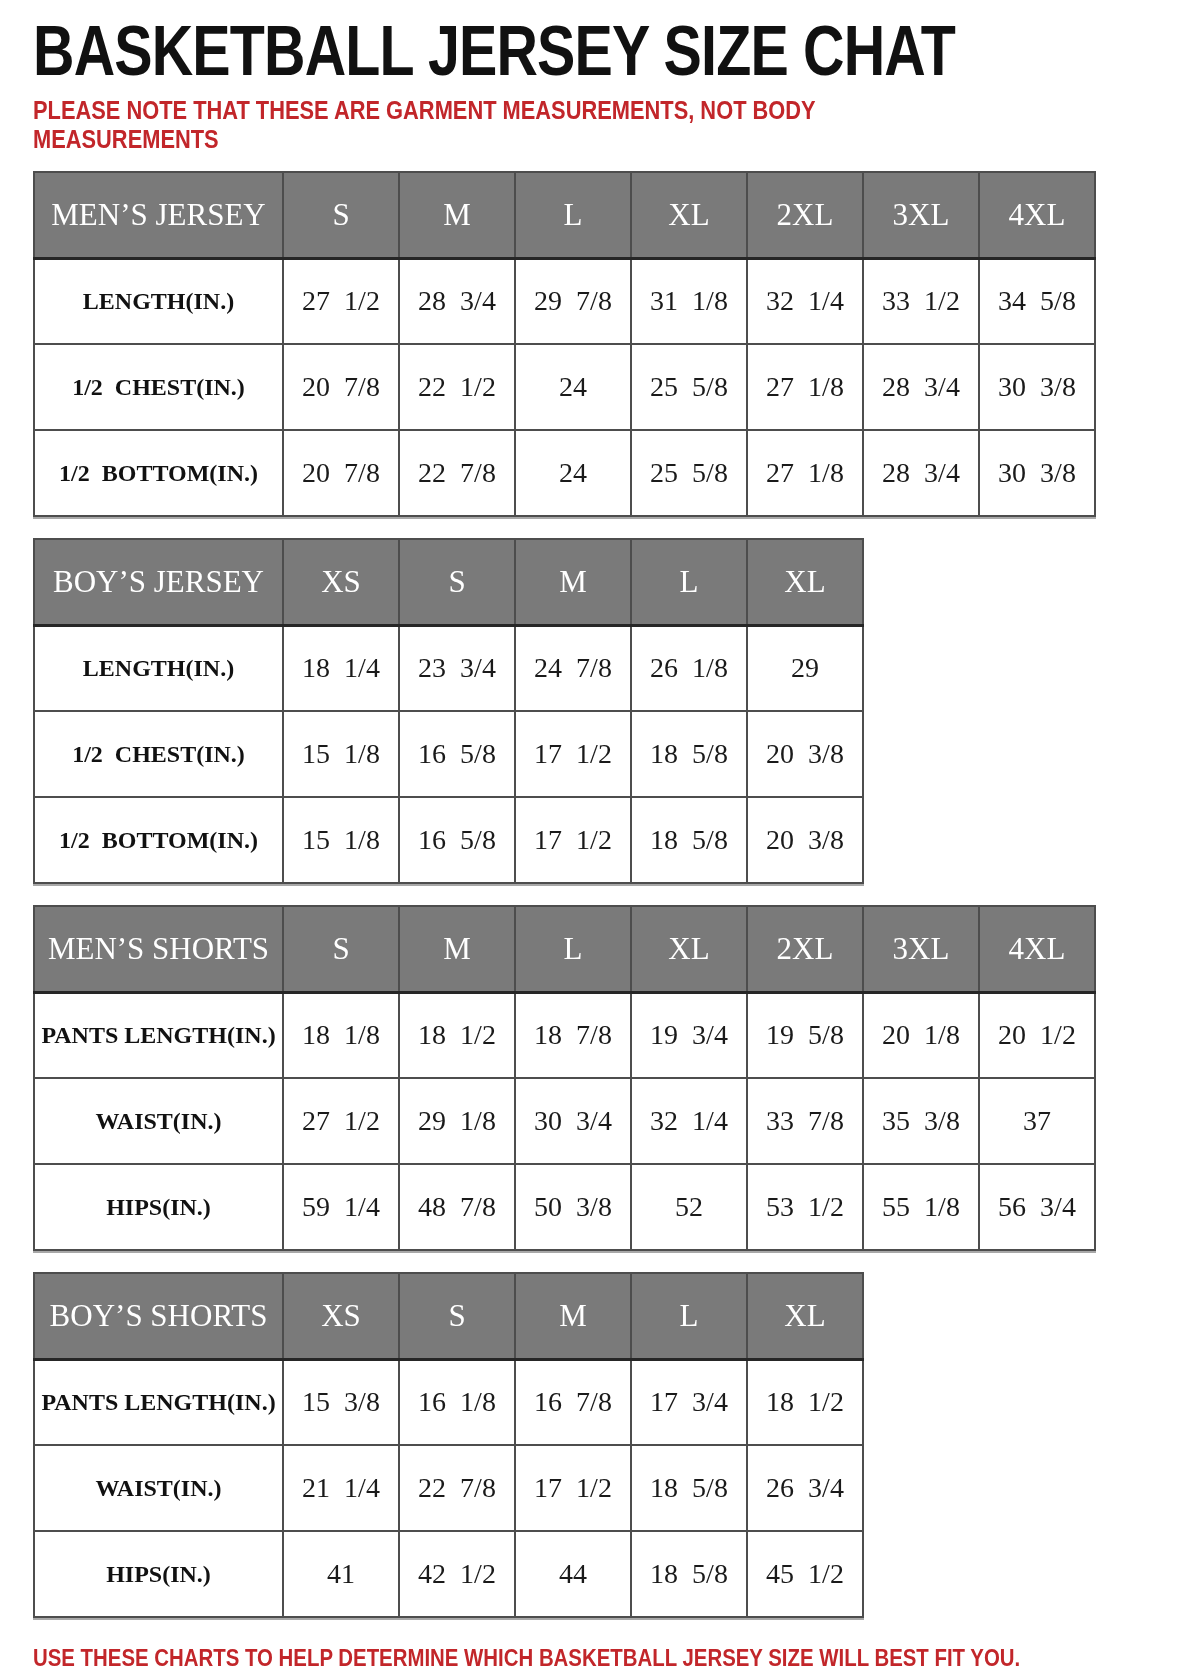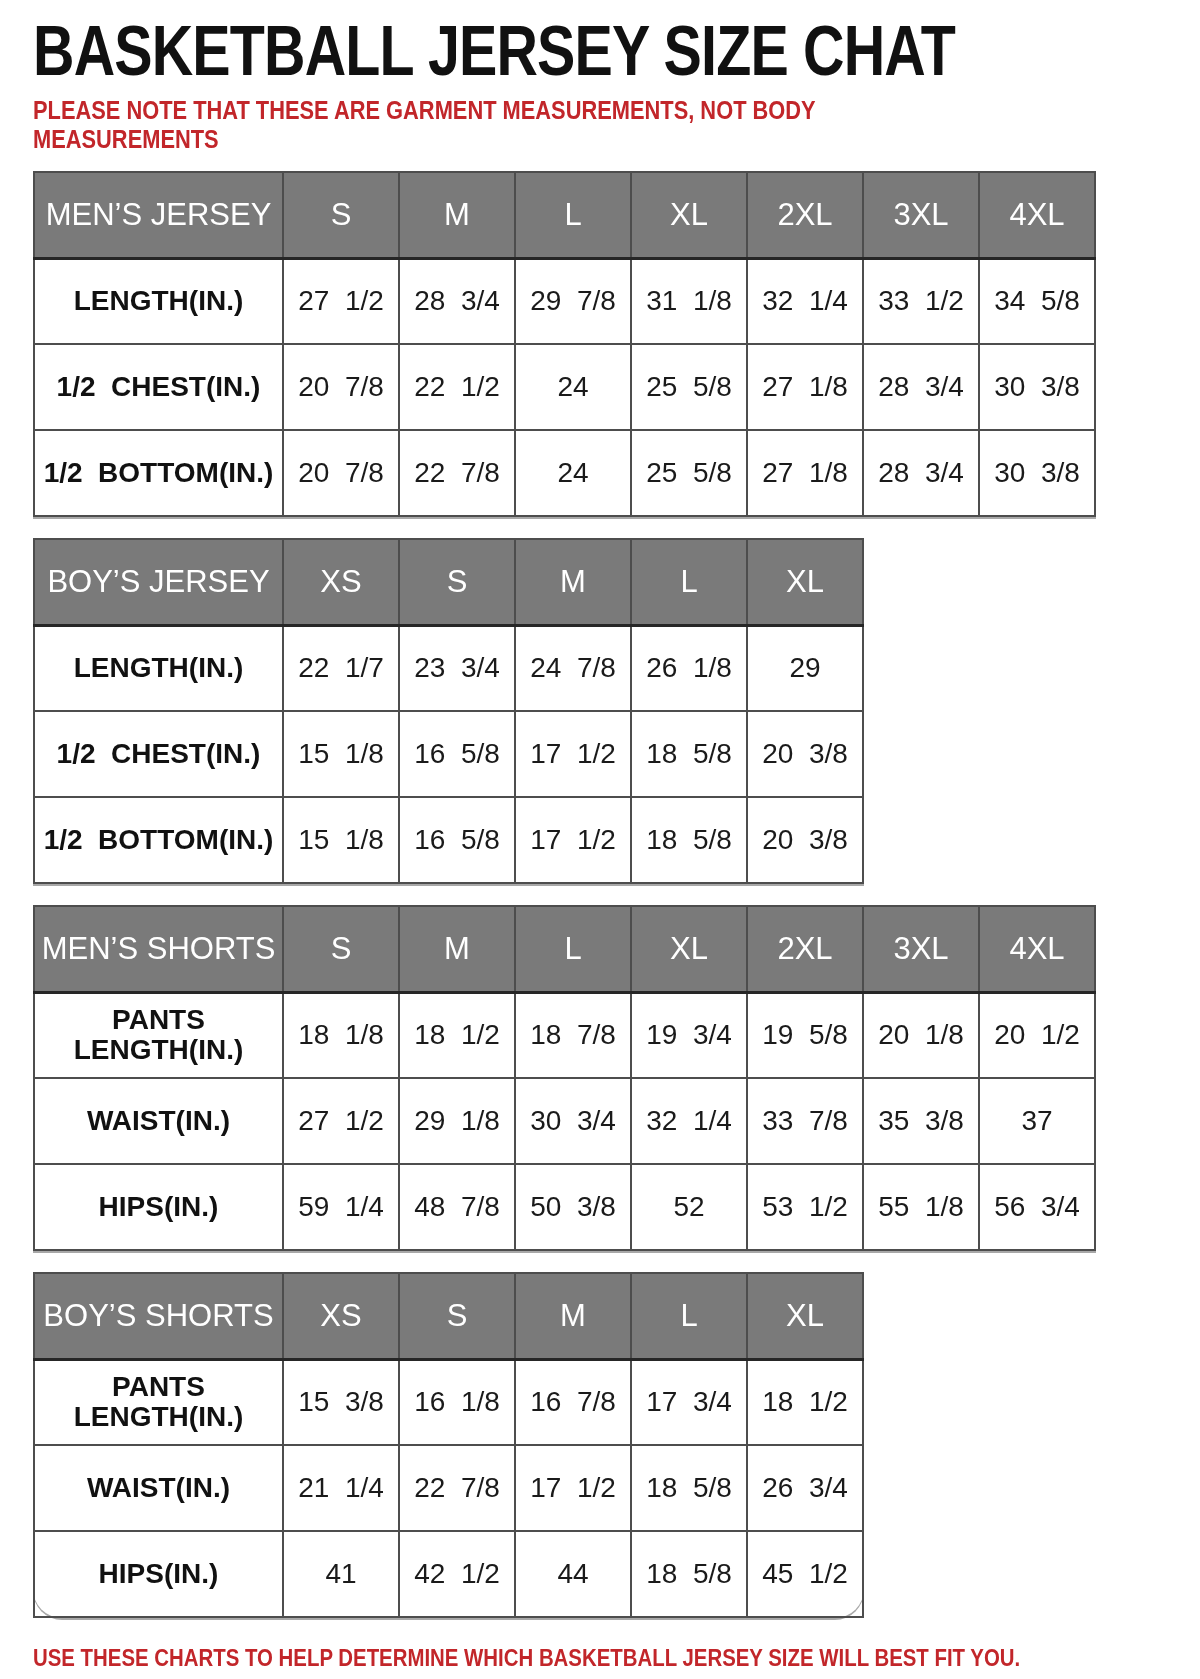--- a/index.html
+++ b/index.html
@@ -45,32 +45,32 @@
     border: 2px solid #383838;
     box-shadow: 0 2px 0 #a8a8a8;
     background: #ffffff;
   }
   table.size-table th, table.size-table td {
     border: 2px solid #4d4d4d;
     text-align: center;
     vertical-align: middle;
     overflow: hidden;
   }
-  table.size-table tr { height: 86px; }
+  table.size-table tr { height: 86px; font-family: Liberation Serif, serif; }
   table.size-table thead th {
     background: #7a7a7a;
     color: #ffffff;
     font-weight: 400;
     font-size: 31px;
     border-bottom: 3px solid #262626;
     white-space: nowrap;
   }
   table.size-table td.row-label {
     font-weight: 700;
-    font-size: 28px;
+    font-size: 24px;
     white-space: pre-wrap;
     line-height: 1.1;
     padding: 0 4px;
   }
   table.size-table td.value {
     font-weight: 400;
     font-size: 28px;
     white-space: pre;
     color: #1a1a1a;
   }
@@ -169,21 +169,21 @@
             <th>XS</th>
             <th>S</th>
             <th>M</th>
             <th>L</th>
             <th>XL</th>
           </tr>
         </thead>
         <tbody>
           <tr>
             <td class="row-label">LENGTH(IN.)</td>
-            <td class="value">22  1/7</td>
+            <td class="value">18  1/4</td>
             <td class="value">23  3/4</td>
             <td class="value">24  7/8</td>
             <td class="value">26  1/8</td>
             <td class="value">29</td>
           </tr>
           <tr>
             <td class="row-label">1/2  CHEST(IN.)</td>
             <td class="value">15  1/8</td>
             <td class="value">16  5/8</td>
             <td class="value">17  1/2</td>
@@ -249,21 +249,21 @@
             <td class="value">59  1/4</td>
             <td class="value">48  7/8</td>
             <td class="value">50  3/8</td>
             <td class="value">52</td>
             <td class="value">53  1/2</td>
             <td class="value">55  1/8</td>
             <td class="value">56  3/4</td>
           </tr>
         </tbody>
       </table>
-      <table class="size-table" style="width: 829px; border-radius: 29px;">
+      <table class="size-table" style="width: 829px;">
         <colgroup>
           <col style="width: 249px;">
           <col style="width: 116px;">
           <col style="width: 116px;">
           <col style="width: 116px;">
           <col style="width: 116px;">
           <col style="width: 116px;">
         </colgroup>
         <thead>
           <tr>

